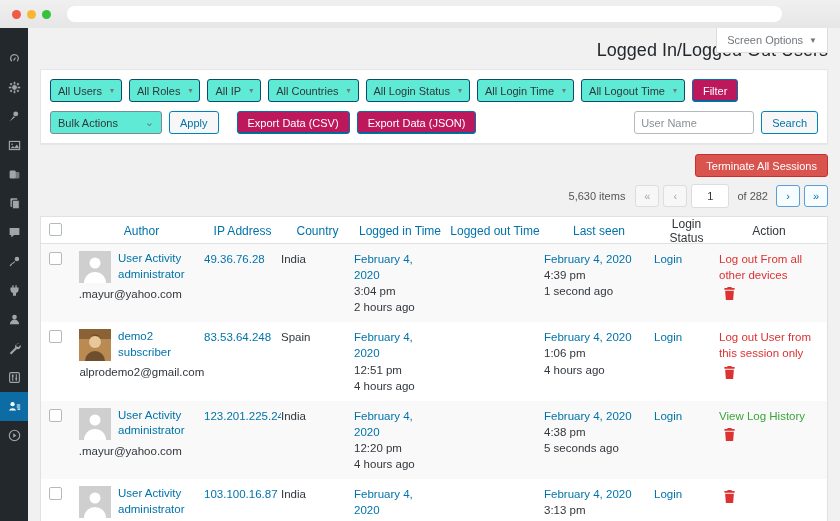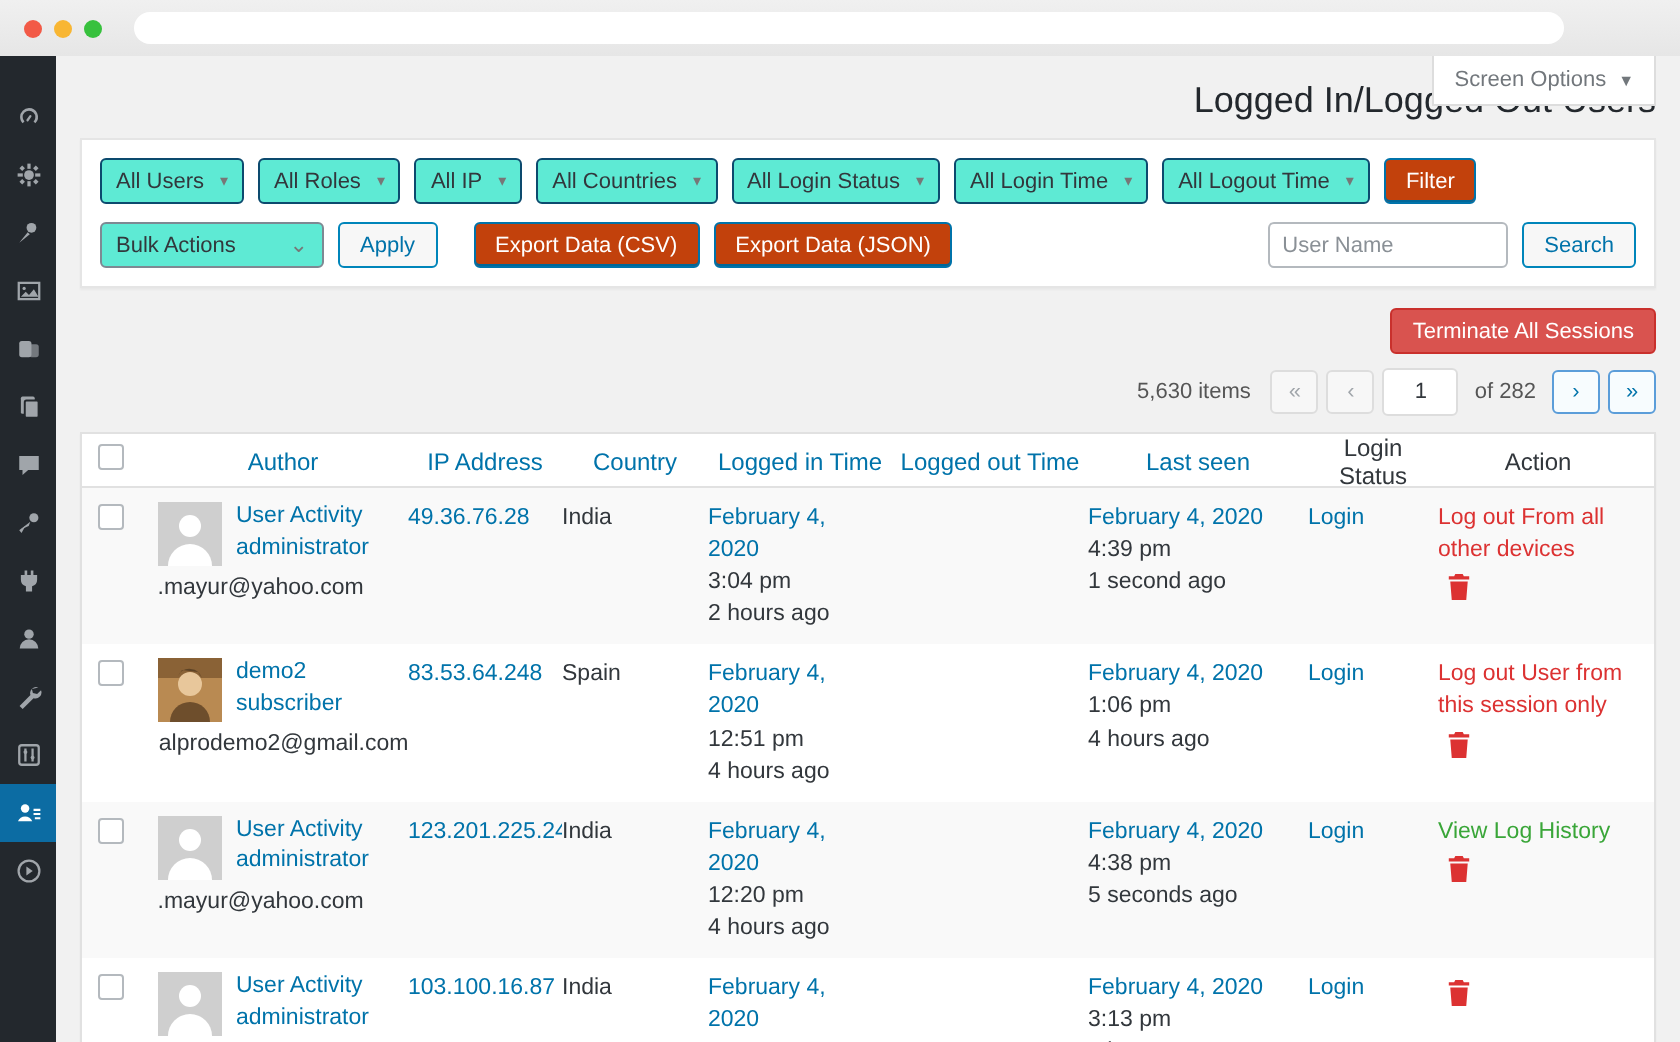--- a/index.html
+++ b/index.html
@@ -26,21 +26,21 @@
   h1.page-title { font-size:18px; font-weight:400; color:#23282d; padding:12px 0 8px 0;text-align:right; }
 
   
   .filter-panel { background:#fff; border:1px solid #e5e5e5; box-shadow:0 1px 1px rgba(0,0,0,.04); padding:9px; }
   .filter-row { display:flex; align-items:center; gap:7px; }
   .filter-row + .filter-row { margin-top:9px; }
   .fselect { border:1px solid #0c4a6e; border-radius:3px; background:#5eead4; height:23px; display:flex; align-items:center; gap:8px; padding:0 7px; font-size:11px; color:#32373c; cursor:pointer; white-space:nowrap; }
   .fselect .caret { color:#777; font-size:8px; }
   .bulk { min-width:112px; justify-content:space-between; border-color:#7e8993;align-items:center; }
   .btn { border-radius:3px; font-size:11px; height:23px; padding:0 10px; cursor:pointer; display:inline-flex; align-items:center; border:1px solid transparent; }
-  .btn-primary { background:#c2410c; border-color:#0073aa; color:#fff; box-shadow:inset 0 -1px 0 #006799; }
+  .btn-primary { background:#be185d; border-color:#0073aa; color:#fff; box-shadow:inset 0 -1px 0 #006799; }
   .btn-secondary { background:#f7f7f7; border-color:#0085ba; color:#0073aa; }
   .spacer { flex:1; }
   .search-input { width:120px; height:23px; border:1px solid #b4b9be; border-radius:3px; padding:0 6px; font-size:11px; color:#32373c; font-family:"Liberation Sans",sans-serif; }
   .search-input::placeholder { color:#8a9096; }
 
   
   .actions-bar { display:flex; flex-direction:column; align-items:flex-end; gap:7px; padding:10px 0 8px 0; }
   .btn-danger { background:#d9534f; border-color:#c9302c; color:#fff; font-size:11px; }
   .pagination { display:flex; align-items:center; gap:4px; font-size:11px; color:#555; }
   .pg-count { margin-right:6px; }

